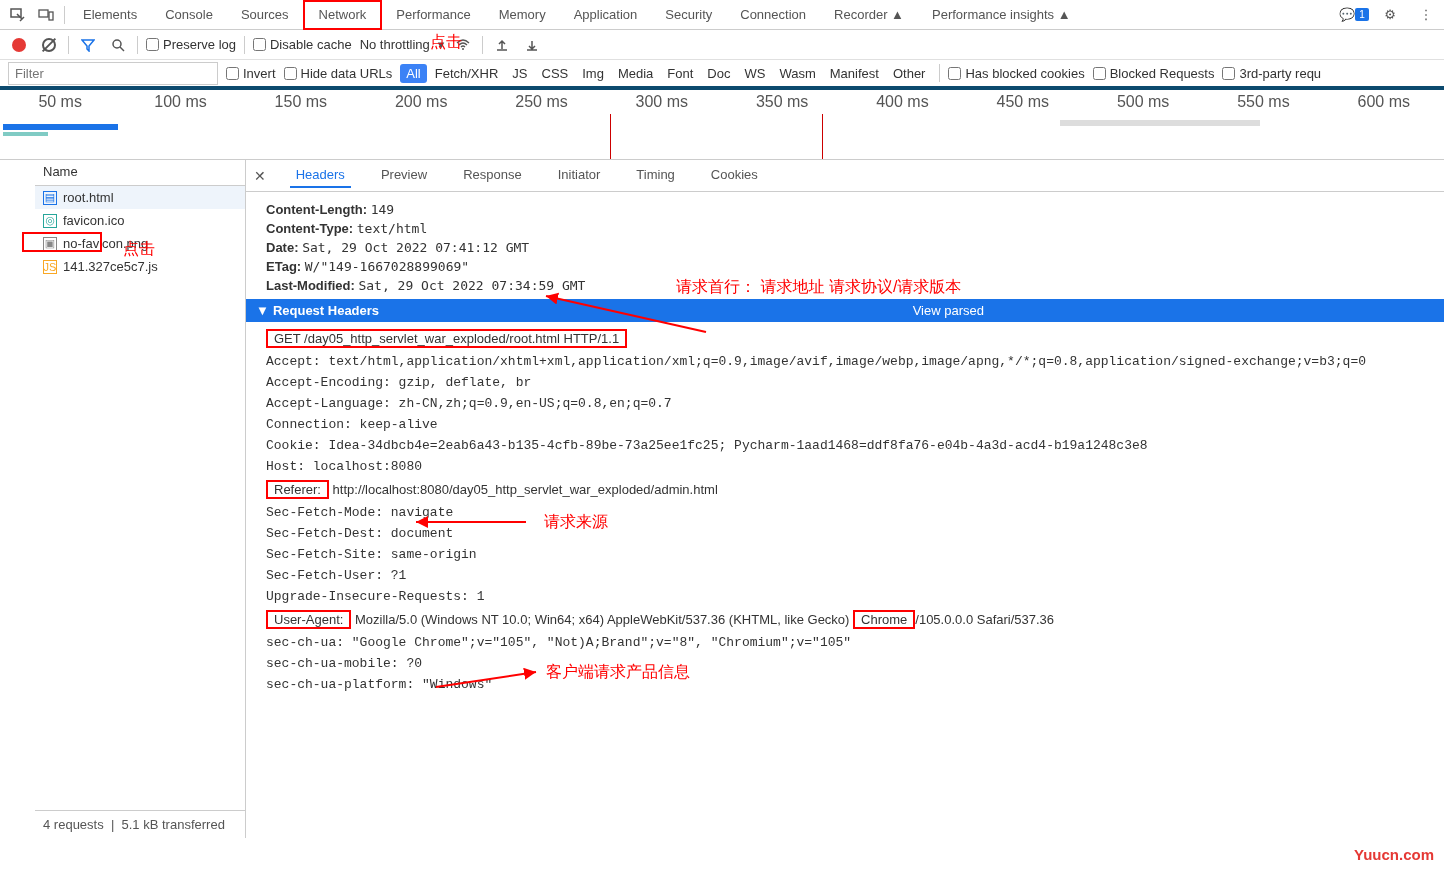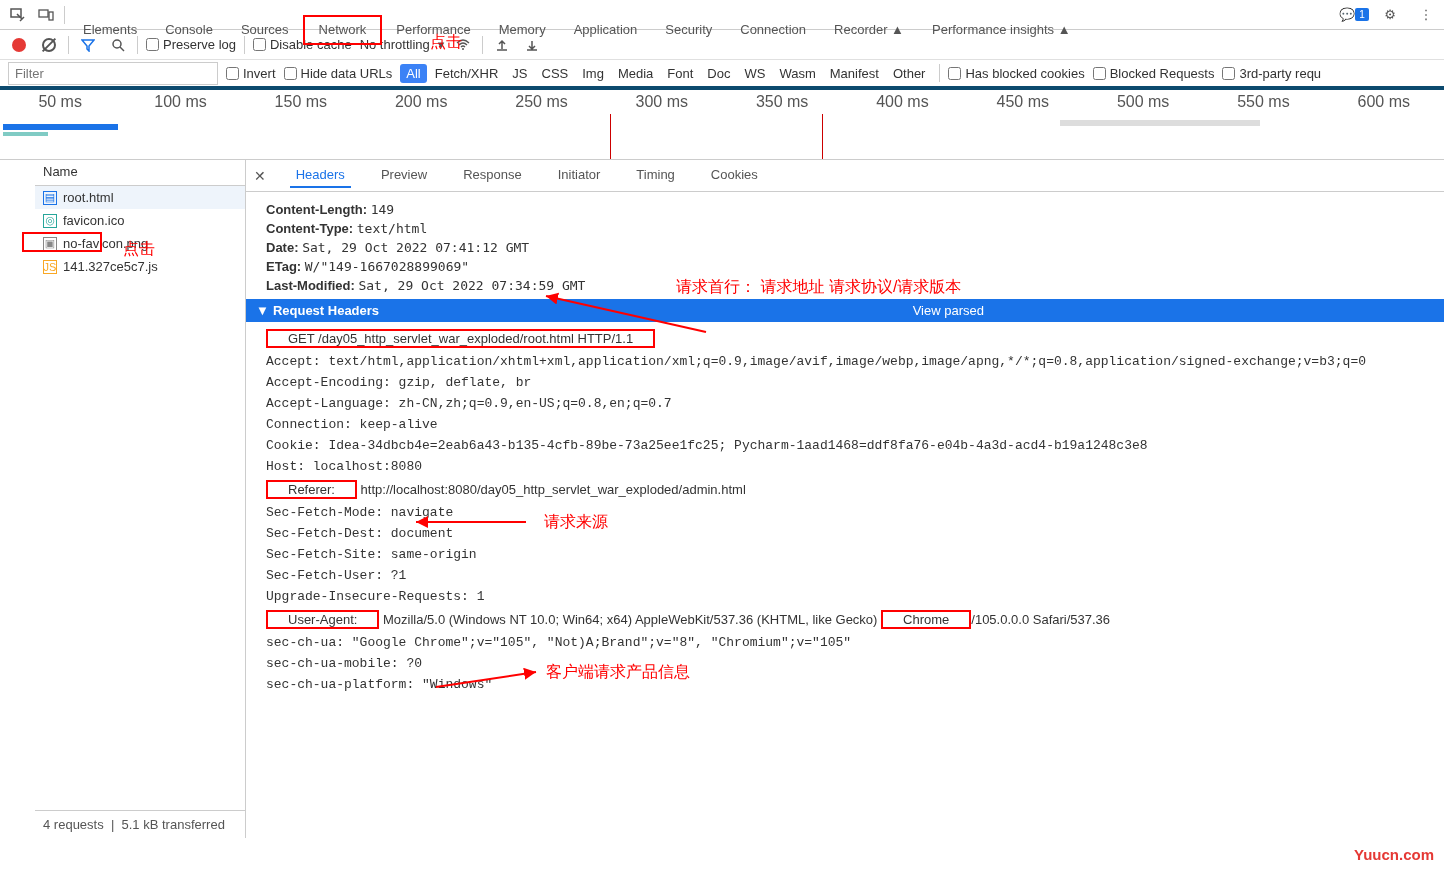--- a/index.html
+++ b/index.html
@@ -1,21 +1,21 @@
 <!DOCTYPE html>
 <html><head>
 <meta charset="utf-8">
 <style>
 * { margin: 0; padding: 0; box-sizing: border-box; font-family: "Segoe UI", Arial, sans-serif; font-size: 13px; }
 body { background: #fff; color: #333; width: 1444px; height: 869px; overflow: hidden; position: relative; }
 
 
 .main-tabs { height: 30px; border-bottom: 1px solid #ccc; display: flex; align-items: center; padding: 0 4px; }
 .main-tabs .icon-btn { width: 24px; height: 24px; display: flex; align-items: center; justify-content: center; color: #555; cursor: pointer; margin: 0 2px; }
-.main-tabs .tab { padding: 0 14px; height: 30px; display: flex; align-items: center; color: #555; cursor: pointer; position: relative; margin-top: 15px; }
+.main-tabs .tab { padding: 0 14px; height: 30px; display: flex; align-items: center; color: #555; cursor: pointer; position: relative; }
 .main-tabs .tab.active { border: 2px solid #f00; }
 .main-tabs .sep { width: 1px; height: 18px; background: #ccc; margin: 0 4px; }
 .main-tabs .spacer { flex: 1; }
 .main-tabs .right-icons { display: flex; align-items: center; gap: 8px; }
 .badge { background: #1a73e8; color: #fff; font-size: 10px; padding: 1px 4px; border-radius: 2px; }
 .annot { position: absolute; color: #f00; font-size: 16px; font-weight: 500; pointer-events: none; z-index: 10; }
 .annot-box { position: absolute; border: 2px solid #f00; pointer-events: none; z-index: 9; }
 
 
 .toolbar { height: 30px; border-bottom: 1px solid #e0e0e0; display: flex; align-items: center; padding: 0 8px; gap: 8px; }
@@ -59,21 +59,21 @@
 .detail-tabs .close { cursor: pointer; font-size: 14px; color: #555; margin-right: 8px; }
 .detail-tabs .dt { padding: 4px 6px; cursor: pointer; color: #555; }
 .detail-tabs .dt.active { color: #1a73e8; border-bottom: 2px solid #1a73e8; }
 
 .detail-body { flex: 1; overflow-y: auto; padding: 8px 20px; position: relative; }
 .hdr-line { padding: 2px 0; font-family: "Segoe UI", Arial, sans-serif; }
 .hdr-line b { font-weight: 600; }
 .section-bar { background: #1a73e8; color: #fff; padding: 4px 10px; font-weight: 600; display: flex; align-items: center; margin: 4px -20px; }
 .section-bar .vp { margin-left: auto; margin-right: 450px; font-weight: 400; }
 .raw { font-family: Consolas, "Courier New", monospace; padding: 3px 0; white-space: nowrap; }
-.raw-box { border: 2px solid #f00; display: inline-block; padding: 0 20px; }
+.raw-box { border: 2px solid #f00; display: inline-block; padding: 0 6px; }
 .arrow-svg { position: absolute; pointer-events: none; }
 .watermark { position: absolute; right: 10px; bottom: 6px; color: #e53935; font-weight: 700; font-size: 15px; font-family: Arial, sans-serif; }
 </style>
 </head>
 <body>
 
 <div class="main-tabs">
   <div class="icon-btn">
       <svg width="16" height="16" viewBox="0 0 16 16">
         <rect x="1" y="2" width="10" height="8" fill="none" stroke="#555" stroke-width="1.5"></rect>

